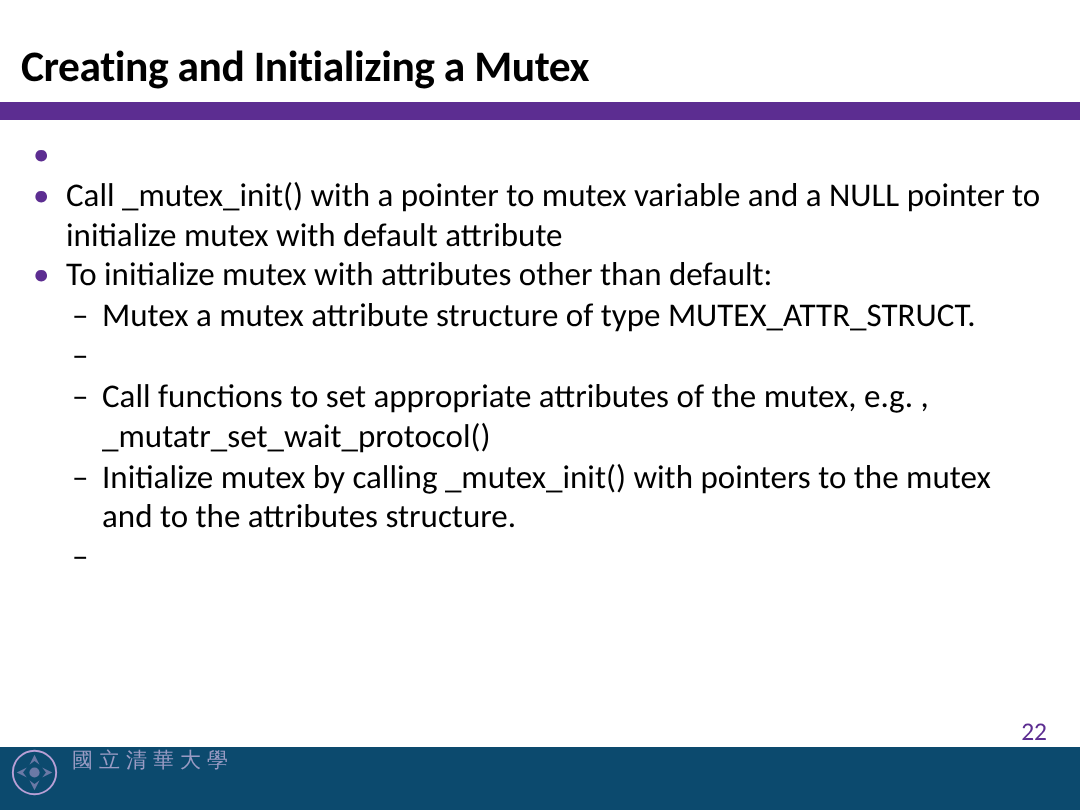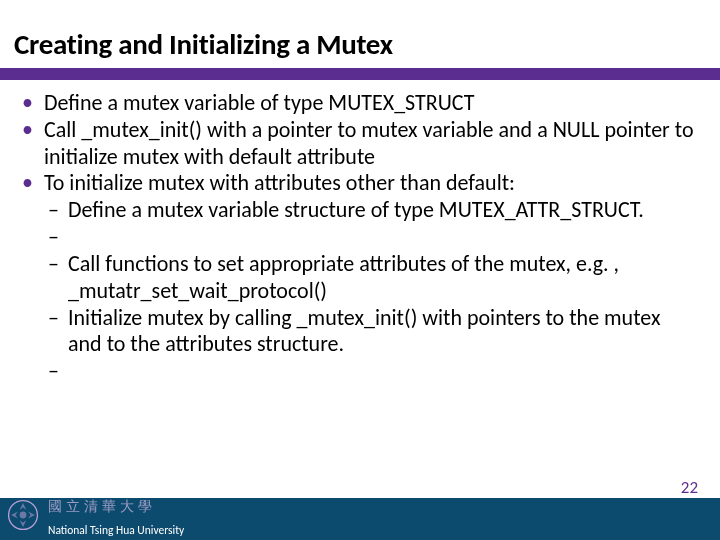--- a/index.html
+++ b/index.html
@@ -108,36 +108,35 @@
 
 <div class="title-block">
   <h1 class="slide-title">Creating and Initializing a Mutex</h1>
 </div>
 <div class="title-underline"></div>
 
 <div class="content">
 
   <div class="bullet-row">
     <div class="bullet-mark-l1">•</div>
-    <div class="bullet-text-l1">Define a mutex variable of type MUTEX_STRUCT</div>
   </div>
 
   <div class="bullet-row">
     <div class="bullet-mark-l1">•</div>
     <div class="bullet-text-l1">Call _mutex_init() with a pointer to mutex variable and a NULL pointer to initialize mutex with default attribute</div>
   </div>
 
   <div class="bullet-row">
     <div class="bullet-mark-l1">•</div>
     <div class="bullet-text-l1">To initialize mutex with attributes other than default:</div>
   </div>
 
   <div class="sub-row">
     <div class="sub-mark">–</div>
-    <div class="sub-text">Define a mutex variable structure of type MUTEX_ATTR_STRUCT.</div>
+    <div class="sub-text">Mutex a mutex attribute structure of type MUTEX_ATTR_STRUCT.</div>
   </div>
   <div class="sub-row">
     <div class="sub-mark">–</div>
   </div>
   <div class="sub-row">
     <div class="sub-mark">–</div>
     <div class="sub-text">Call functions to set appropriate attributes of the mutex, e.g. , _mutatr_set_wait_protocol()</div>
   </div>
   <div class="sub-row">
     <div class="sub-mark">–</div>
@@ -151,14 +150,13 @@
 
 <div class="page-num">22</div>
 
 <div class="footer-bar">
   <svg class="emblem" viewBox="0 0 40 40">
     <circle class="outer" cx="20" cy="20" r="17"></circle>
     <path class="inner" d="M20 6 L24 14 L20 11 L16 14 Z M20 34 L24 26 L20 29 L16 26 Z M6 20 L14 16 L11 20 L14 24 Z M34 20 L26 16 L29 20 L26 24 Z"></path>
     <circle class="inner" cx="20" cy="20" r="4"></circle>
   </svg>
   <span class="cn-name">國立清華大學</span>
-  <span class="en-name">National Tsing Hua University</span>
 </div>
 
 </body></html>

